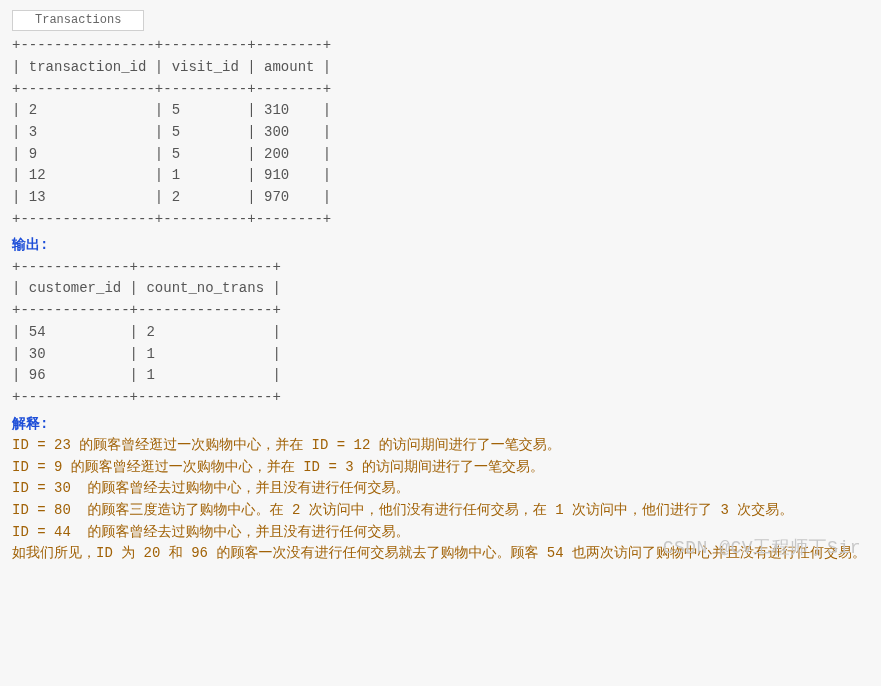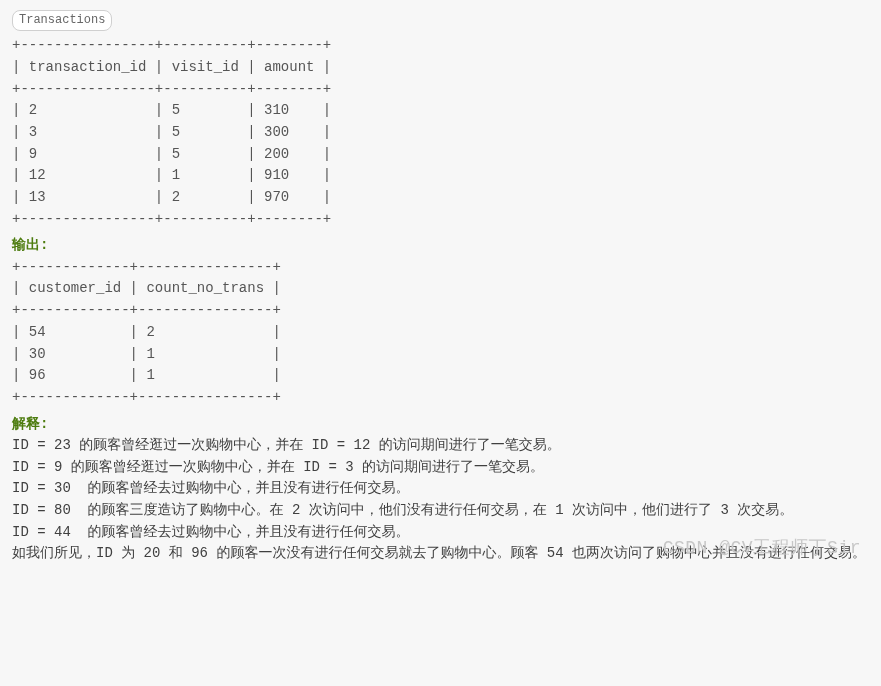--- a/index.html
+++ b/index.html
@@ -14,41 +14,41 @@
       color: #4a4a4a;
       padding: 8px 12px;
       width: 881px;
       line-height: 1.6;
       position: relative;
     }
     .label-tag {
       display: inline-block;
       background: #fff;
       border: 1px solid #d0d0d0;
-      border-radius: 8px;
-      padding: 0 6px;
+      border-radius: 0;
+      padding: 0 22px;
       font-size: 12px;
       color: #666;
       margin-bottom: 4px;
     }
     .ascii-table {
       white-space: pre;
       font-family: Consolas, "Courier New", monospace;
       line-height: 1.55;
       color: #555;
     }
     .section-label {
       font-weight: bold;
-      color: #4d7c0f;
+      color: #1d4ed8;
       margin-top: 4px;
     }
     .explain-line {
       white-space: pre-wrap;
       font-family: Consolas, "Courier New", monospace;
-      color: #404040;
+      color: #a16207;
       line-height: 1.55;
     }
     .watermark {
       position: absolute;
       right: 20px;
       bottom: 10px;
       color: #c7c7c7;
       font-size: 18px;
       font-family: Liberation Mono, monospace;
       letter-spacing: 0.5px;

